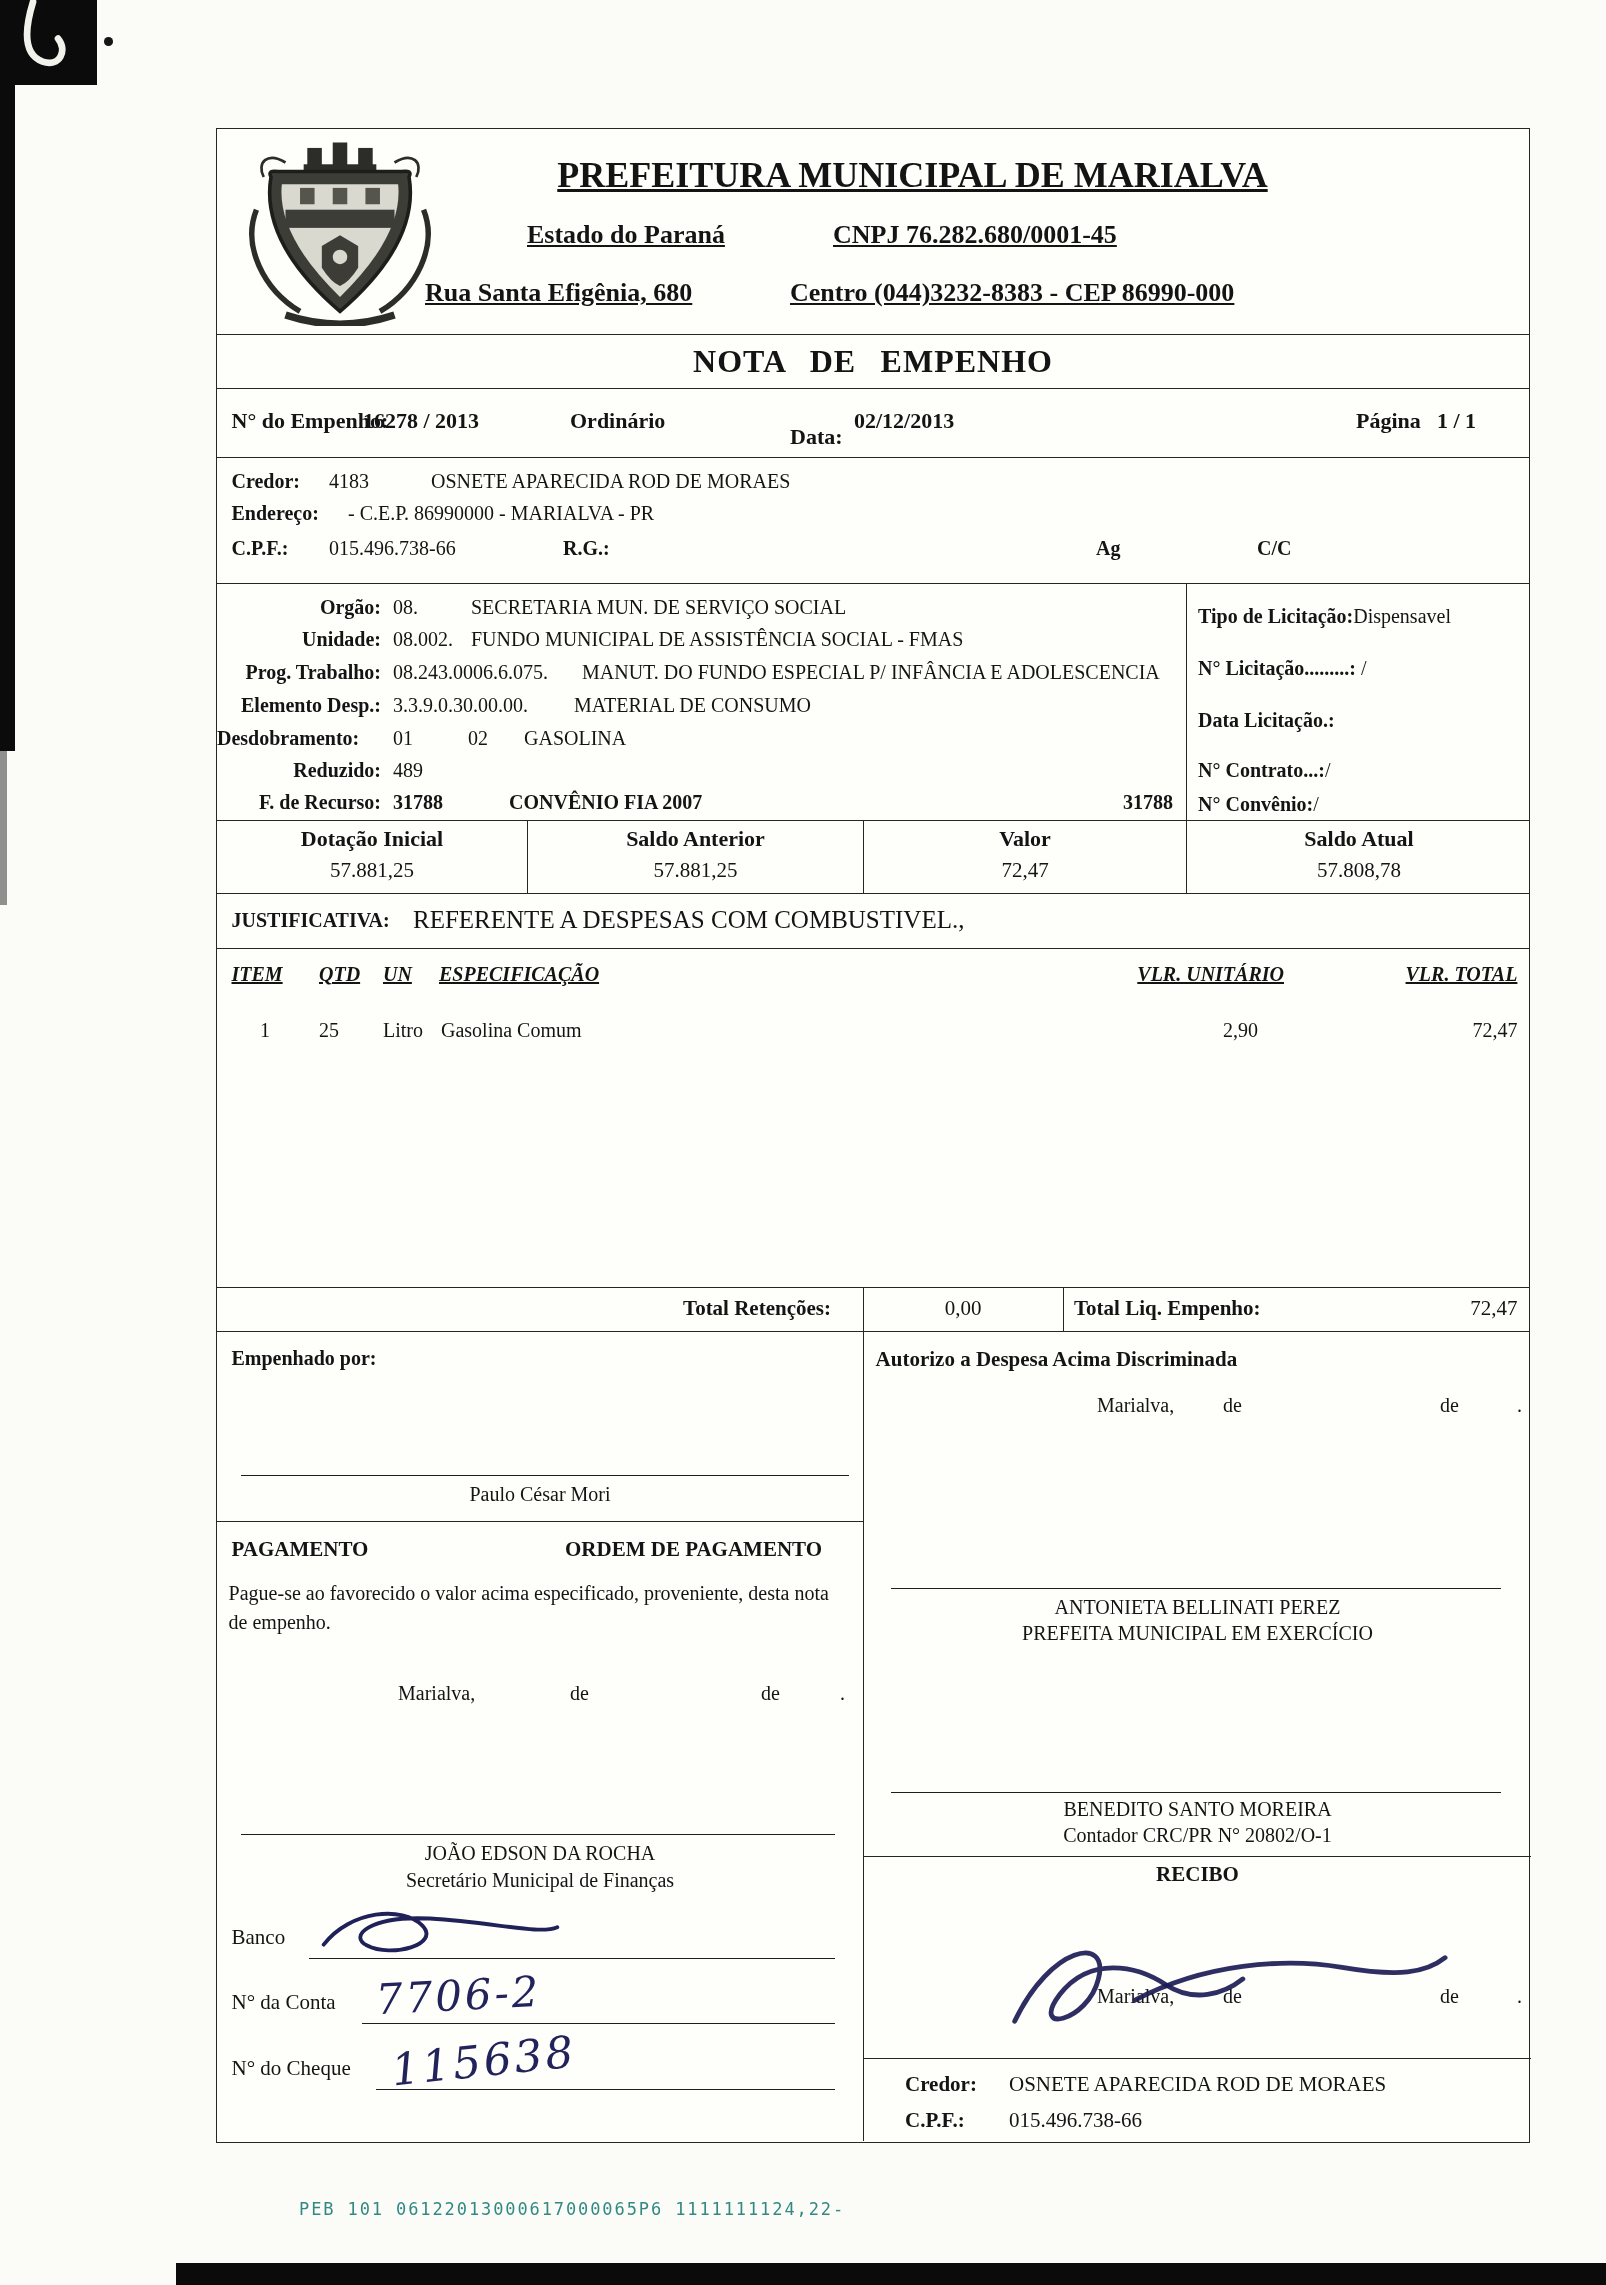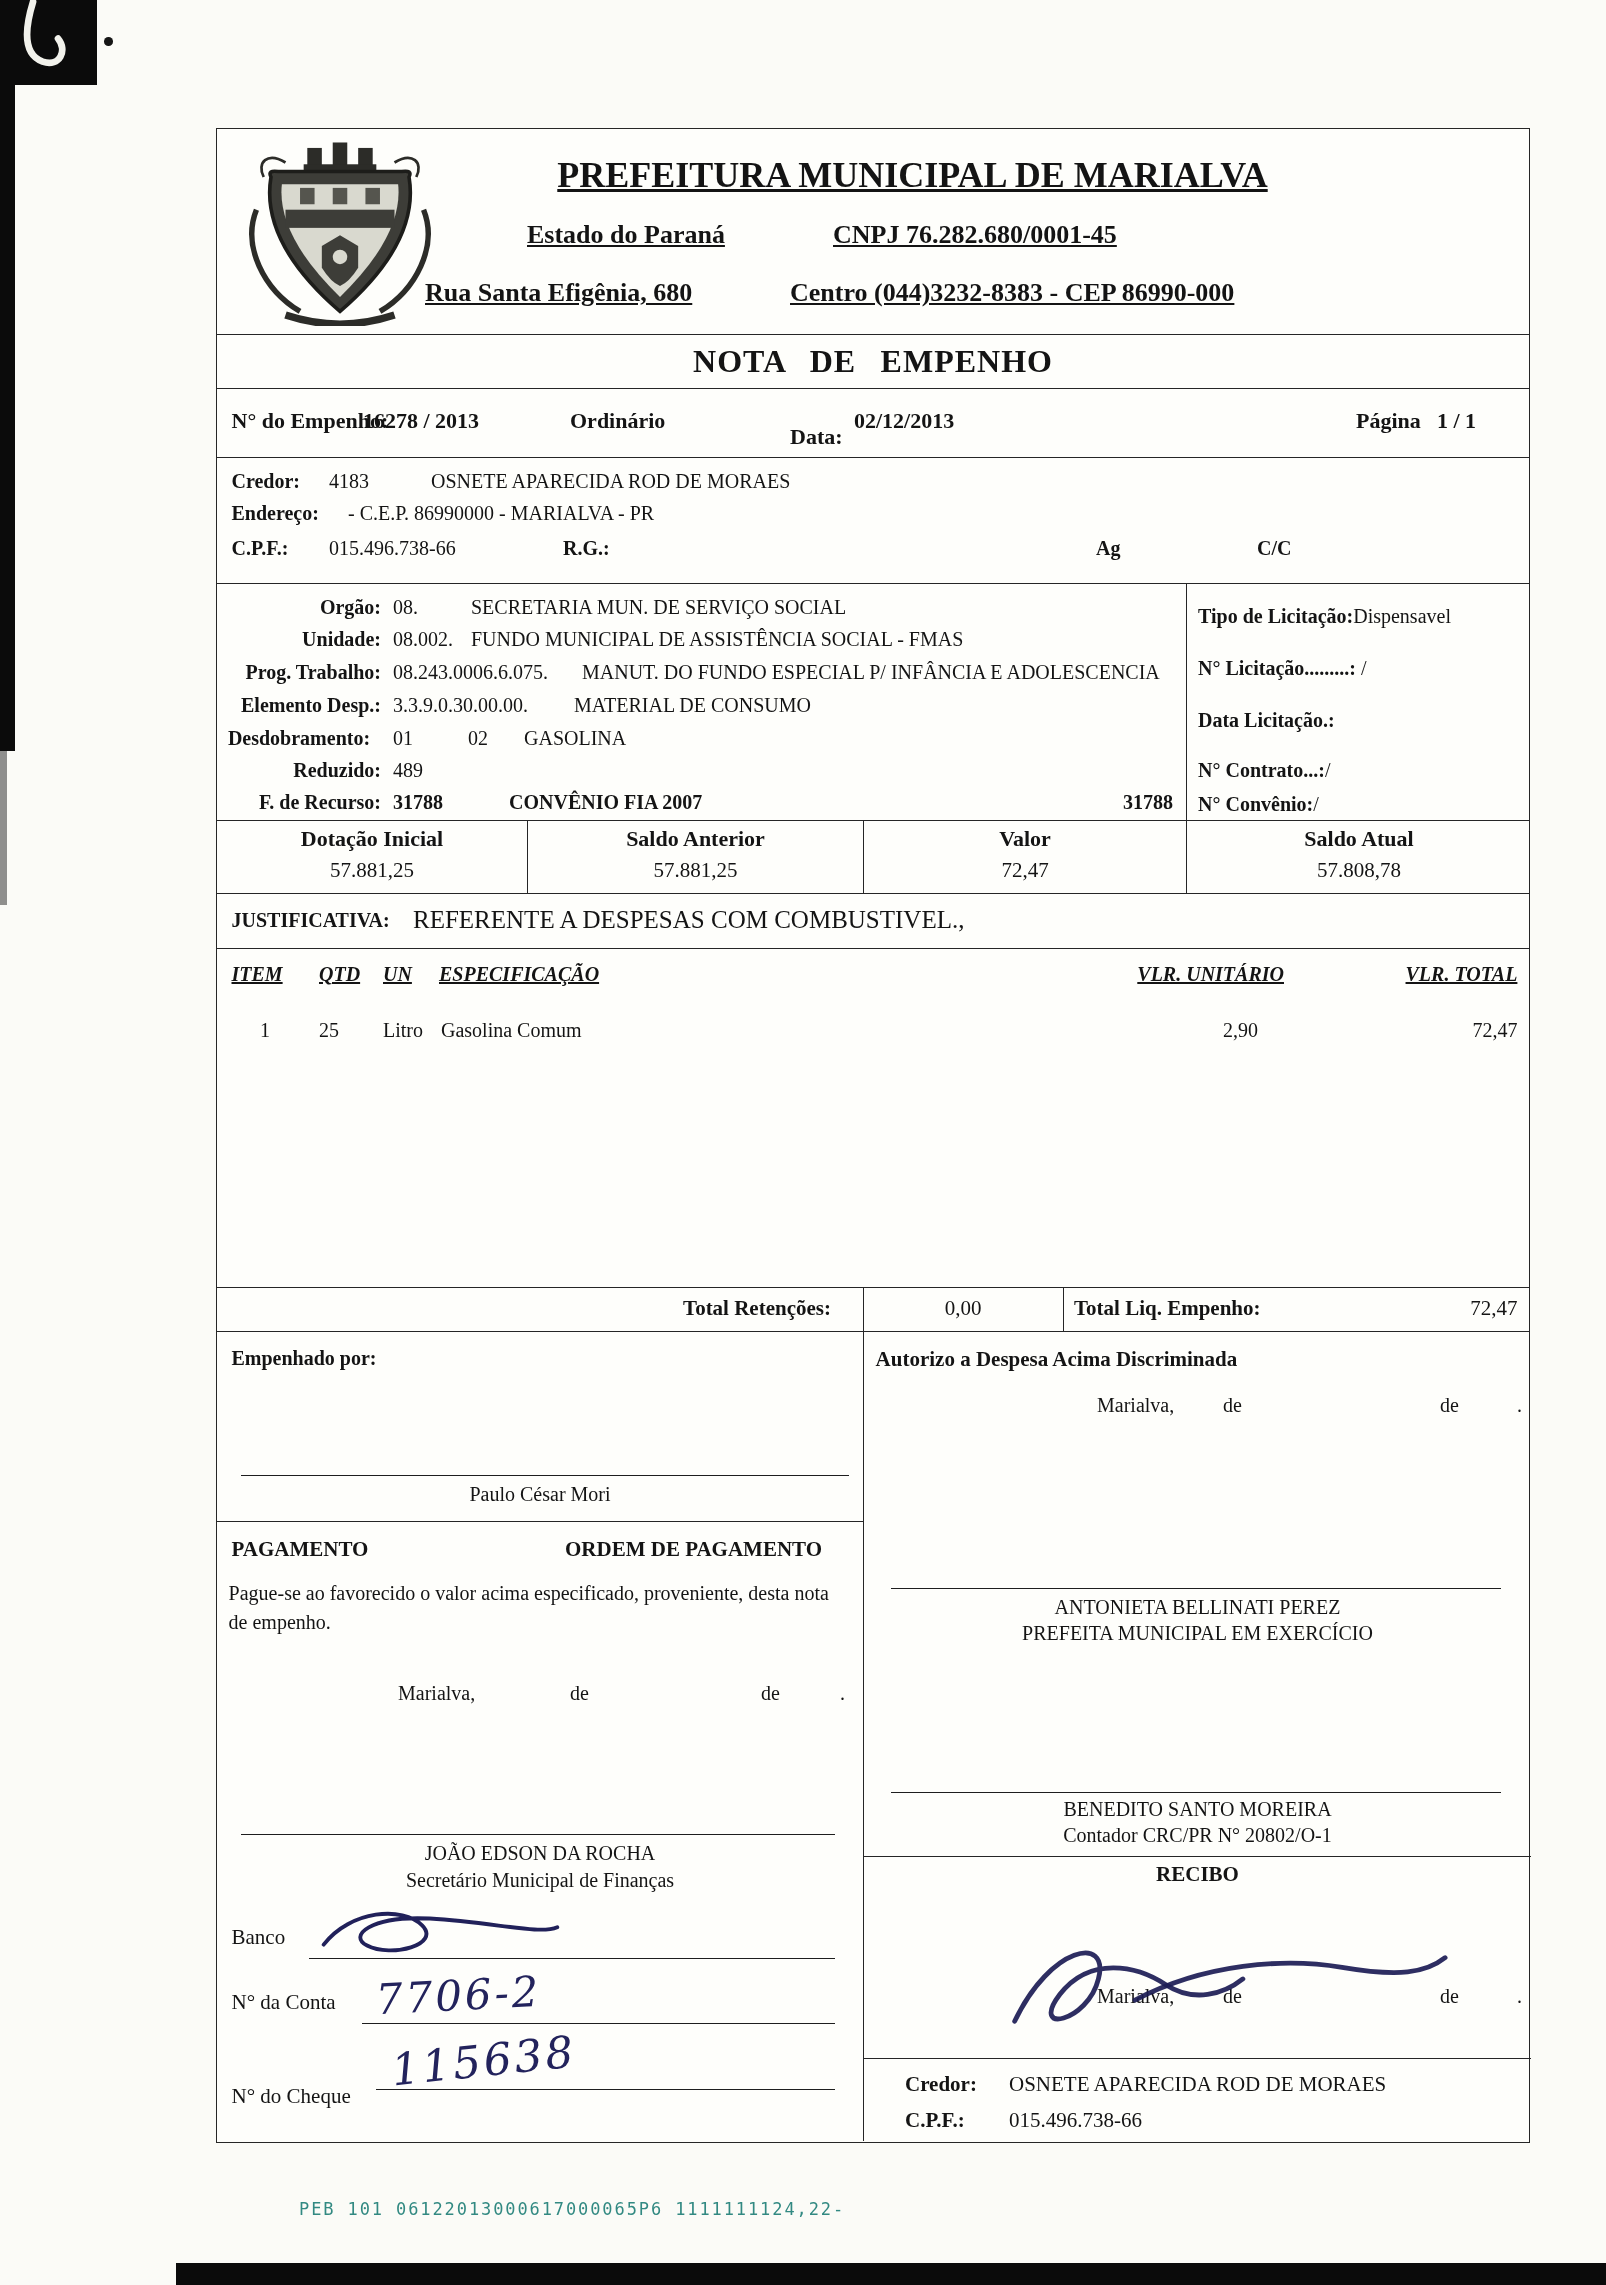--- a/index.html
+++ b/index.html
@@ -132,21 +132,21 @@
     <span style="left:254px;top:44px;">FUNDO MUNICIPAL DE ASSISTÊNCIA SOCIAL - FMAS</span>
 
     <span class="b" style="left:0;top:77px;width:164px;text-align:right;">Prog. Trabalho:</span>
     <span style="left:176px;top:77px;">08.243.0006.6.075.</span>
     <span style="left:365px;top:77px;">MANUT. DO FUNDO ESPECIAL P/ INFÂNCIA E ADOLESCENCIA</span>
 
     <span class="b" style="left:0;top:110px;width:164px;text-align:right;">Elemento Desp.:</span>
     <span style="left:176px;top:110px;">3.3.9.0.30.00.00.</span>
     <span style="left:357px;top:110px;">MATERIAL DE CONSUMO</span>
 
-    <span class="b" style="left:0;top:143px;width:164px;text-align:center;">Desdobramento:</span>
+    <span class="b" style="left:0;top:143px;width:164px;text-align:left;">Desdobramento:</span>
     <span style="left:176px;top:143px;">01</span>
     <span style="left:251px;top:143px;">02</span>
     <span style="left:307px;top:143px;">GASOLINA</span>
 
     <span class="b" style="left:0;top:175px;width:164px;text-align:right;">Reduzido:</span>
     <span style="left:176px;top:175px;">489</span>
 
     <span class="b" style="left:0;top:207px;width:164px;text-align:right;">F. de Recurso:</span>
     <span class="b" style="left:176px;top:207px;">31788</span>
     <span class="b" style="left:292px;top:207px;">CONVÊNIO FIA 2007</span>
@@ -233,21 +233,21 @@
       <span style="left:14.5px;top:593px;font-size:21px;">Banco</span>
       <div class="sigline" style="left:92px;top:626px;width:526px;"></div>
       <svg style="position:absolute;left:97px;top:572px;" width="251" height="58" viewBox="0 0 260 60">
         <path d="M10,42 C38,6 92,2 112,22 C132,42 80,56 55,43 C35,33 58,12 120,15 C188,19 233,32 252,24" fill="none" stroke="#21215a" stroke-width="4" stroke-linecap="round"></path>
       </svg>
 
       <span style="left:14.5px;top:658px;font-size:21px;">N° da Conta</span>
       <div class="sigline" style="left:145px;top:691px;width:473px;"></div>
       <span class="handwriting" style="left:159px;top:639px;font-size:42px;transform:rotate(-3deg);">7706-2</span>
 
-      <span style="left:14.5px;top:724px;font-size:21px;margin-top:28px;">N° do Cheque</span>
+      <span style="left:14.5px;top:724px;font-size:21px;">N° do Cheque</span>
       <div class="sigline" style="left:159px;top:757px;width:459px;"></div>
       <span class="handwriting" style="left:174px;top:703px;font-size:44px;transform:rotate(-6deg);">115638</span>
     </div>
 
     <div style="position:absolute;left:646px;top:0;width:668px;height:100%;border-left:1.9px solid #262626;box-sizing:border-box;">
       <span class="b" style="left:11.6px;top:15.4px;font-size:21px;">Autorizo a Despesa Acima Discriminada</span>
 
       <span style="left:233px;top:62px;">Marialva,</span>
       <span style="left:359px;top:62px;">de</span>
       <span style="left:576px;top:62px;">de</span>

